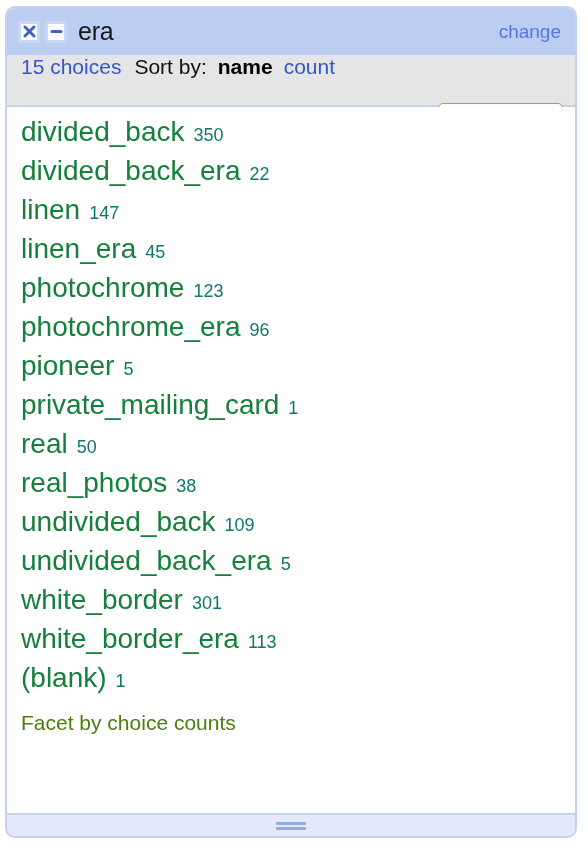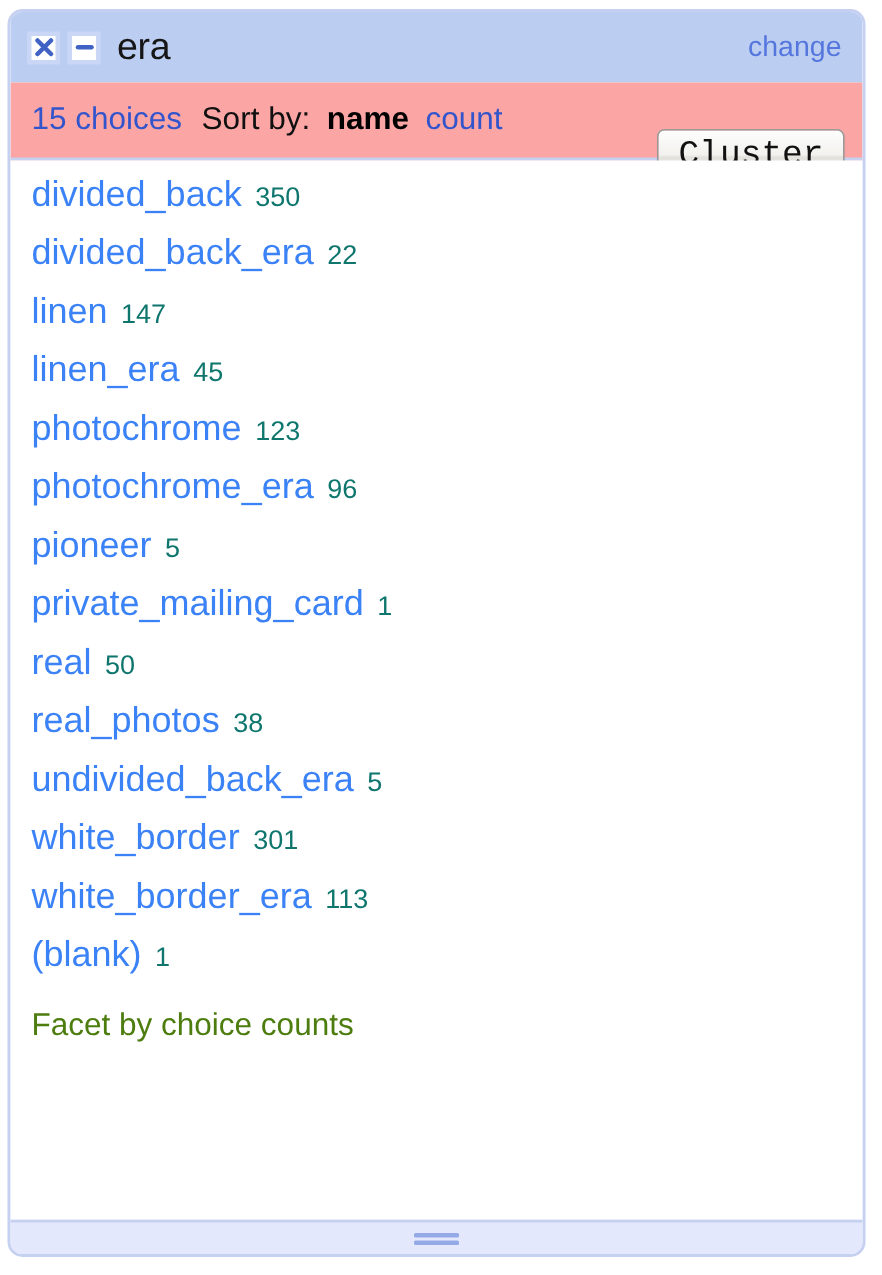--- a/index.html
+++ b/index.html
@@ -77,24 +77,24 @@
     color: #5577dd;
     cursor: pointer;
     line-height: 1;
     white-space: nowrap;
   }
 
   
   .facet-subheader {
     position: relative;
     height: 52px;
-    background: #fca5a5;
+    background: #e5e5e5;
     border-bottom: 2px solid #c6d0f0;
     display: flex;
-    align-items: center;
+    align-items: flex-start;
     padding: 0 12px 0 14px;
     box-sizing: border-box;
     flex: 0 0 auto;
   }
   .choice-count {
     font-size: 21px;
     color: #3355cc;
     cursor: pointer;
     white-space: nowrap;
   }
@@ -143,22 +143,22 @@
   }
   .choice-row {
     display: flex;
     align-items: baseline;
     height: 39px;
     padding: 0 14px;
     box-sizing: border-box;
     cursor: pointer;
   }
   .choice-label {
-    font-size: 24px;
-    color: #3b82f6;
+    font-size: 28px;
+    color: #15803d;
     white-space: nowrap;
   }
   .choice-n {
     font-size: 18px;
     color: #0f766e;
     margin-left: 9px;
     white-space: nowrap;
   }
 
   .facet-footer-link {
@@ -261,20 +261,24 @@
     </div>
     <div class="choice-row">
       <span class="choice-label">real</span>
       <span class="choice-n">50</span>
     </div>
     <div class="choice-row">
       <span class="choice-label">real_photos</span>
       <span class="choice-n">38</span>
     </div>
     <div class="choice-row">
+      <span class="choice-label">undivided_back</span>
+      <span class="choice-n">109</span>
+    </div>
+    <div class="choice-row">
       <span class="choice-label">undivided_back_era</span>
       <span class="choice-n">5</span>
     </div>
     <div class="choice-row">
       <span class="choice-label">white_border</span>
       <span class="choice-n">301</span>
     </div>
     <div class="choice-row">
       <span class="choice-label">white_border_era</span>
       <span class="choice-n">113</span>

